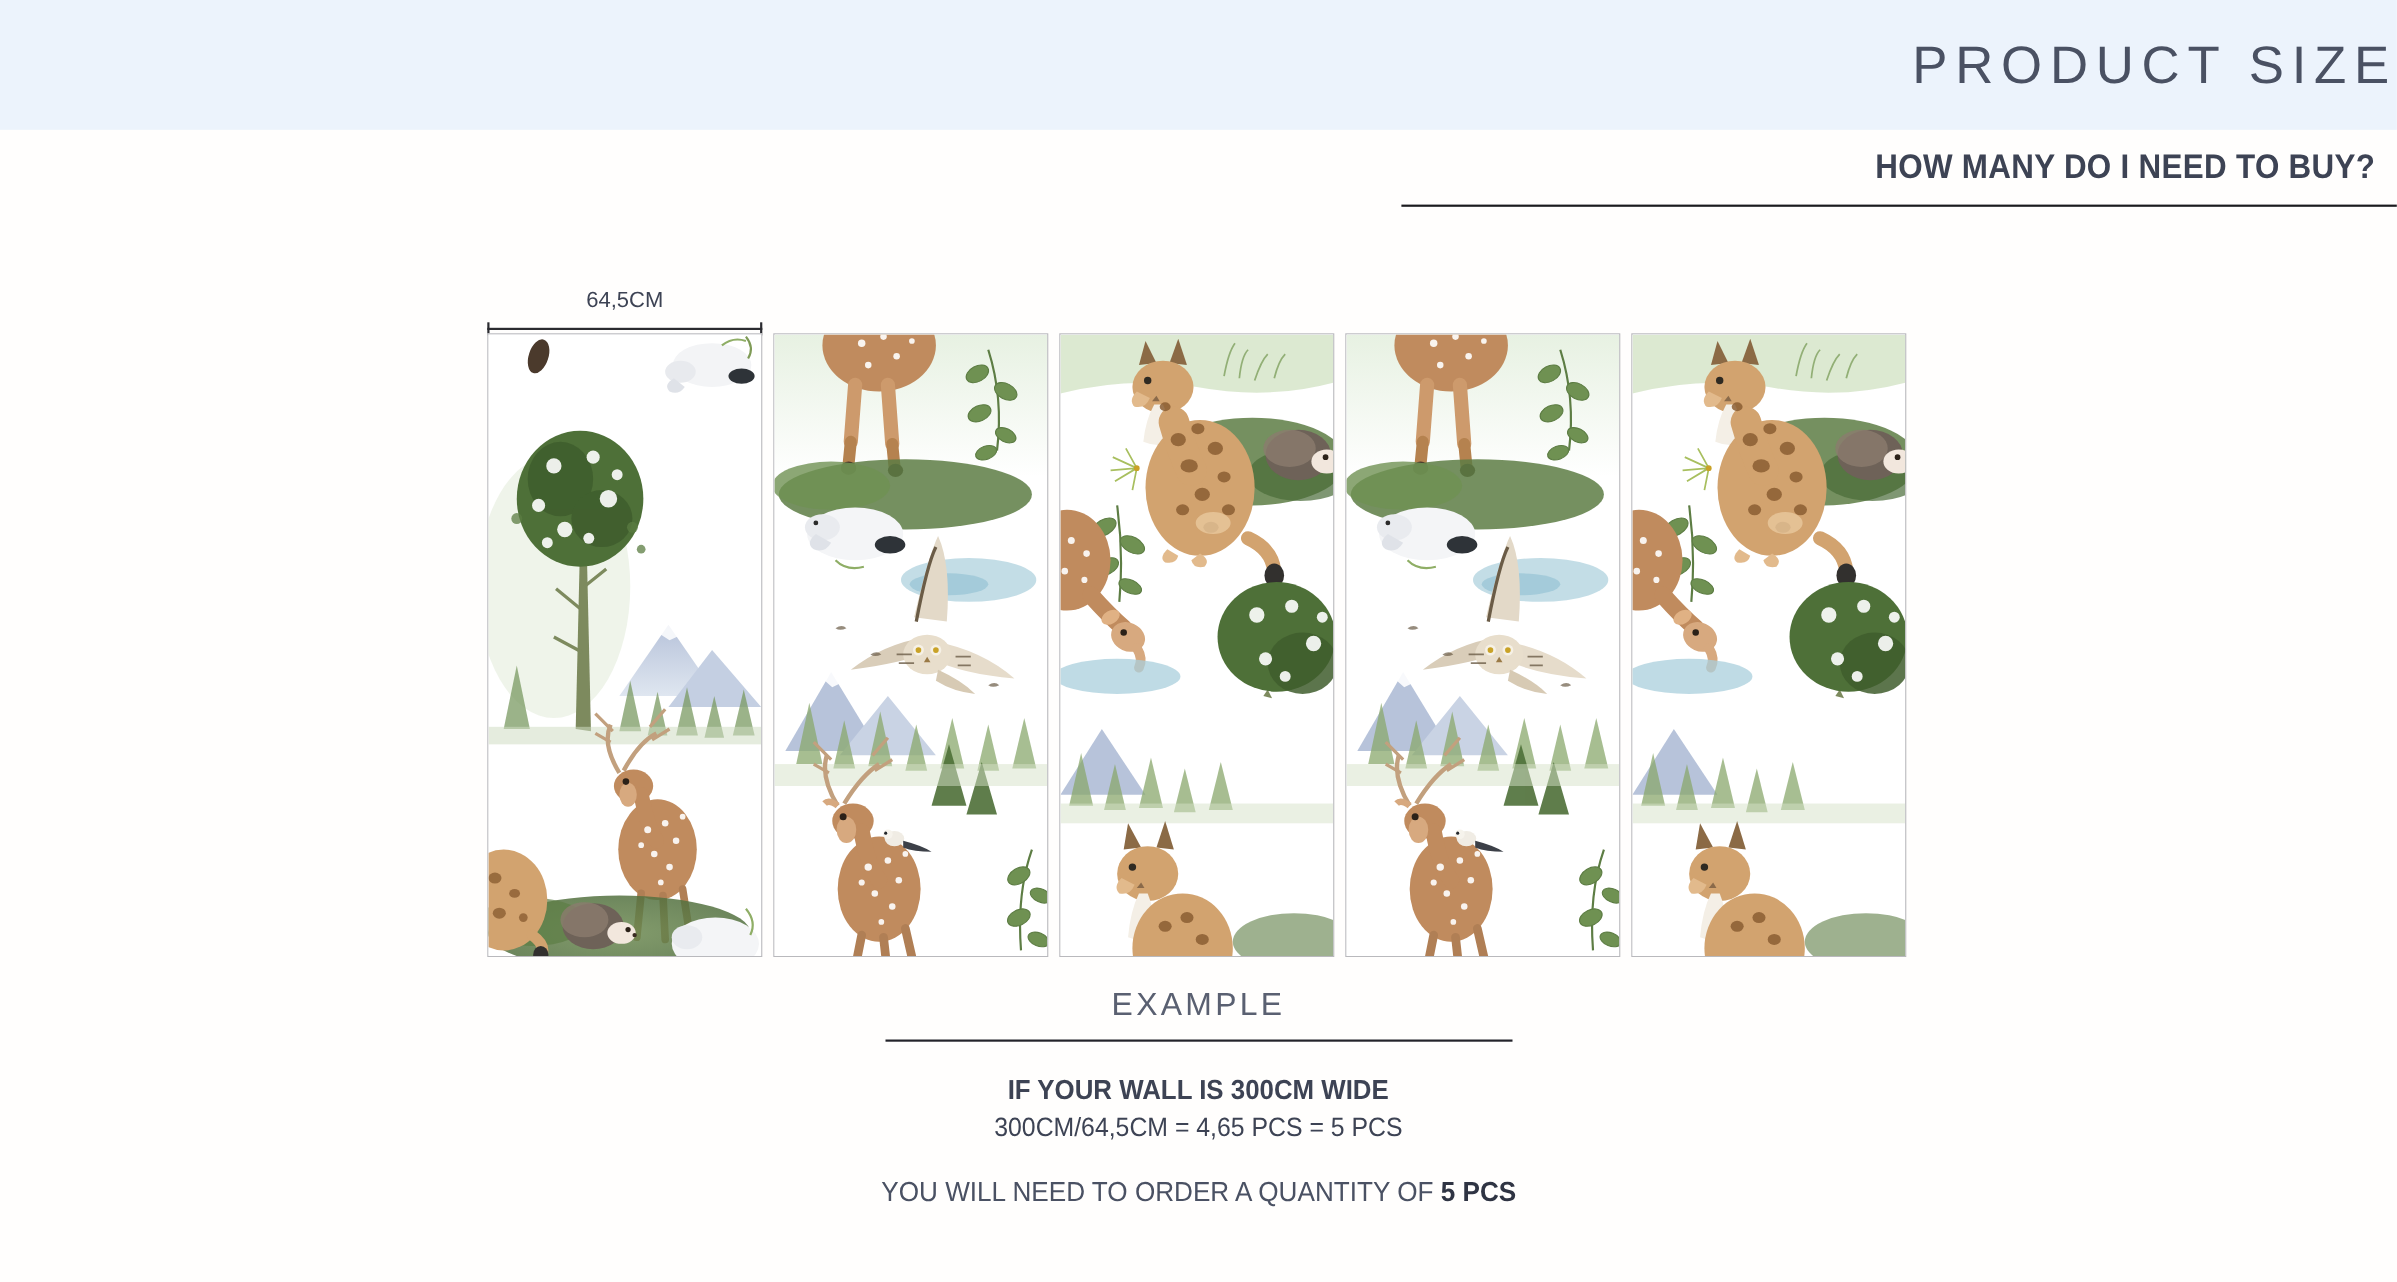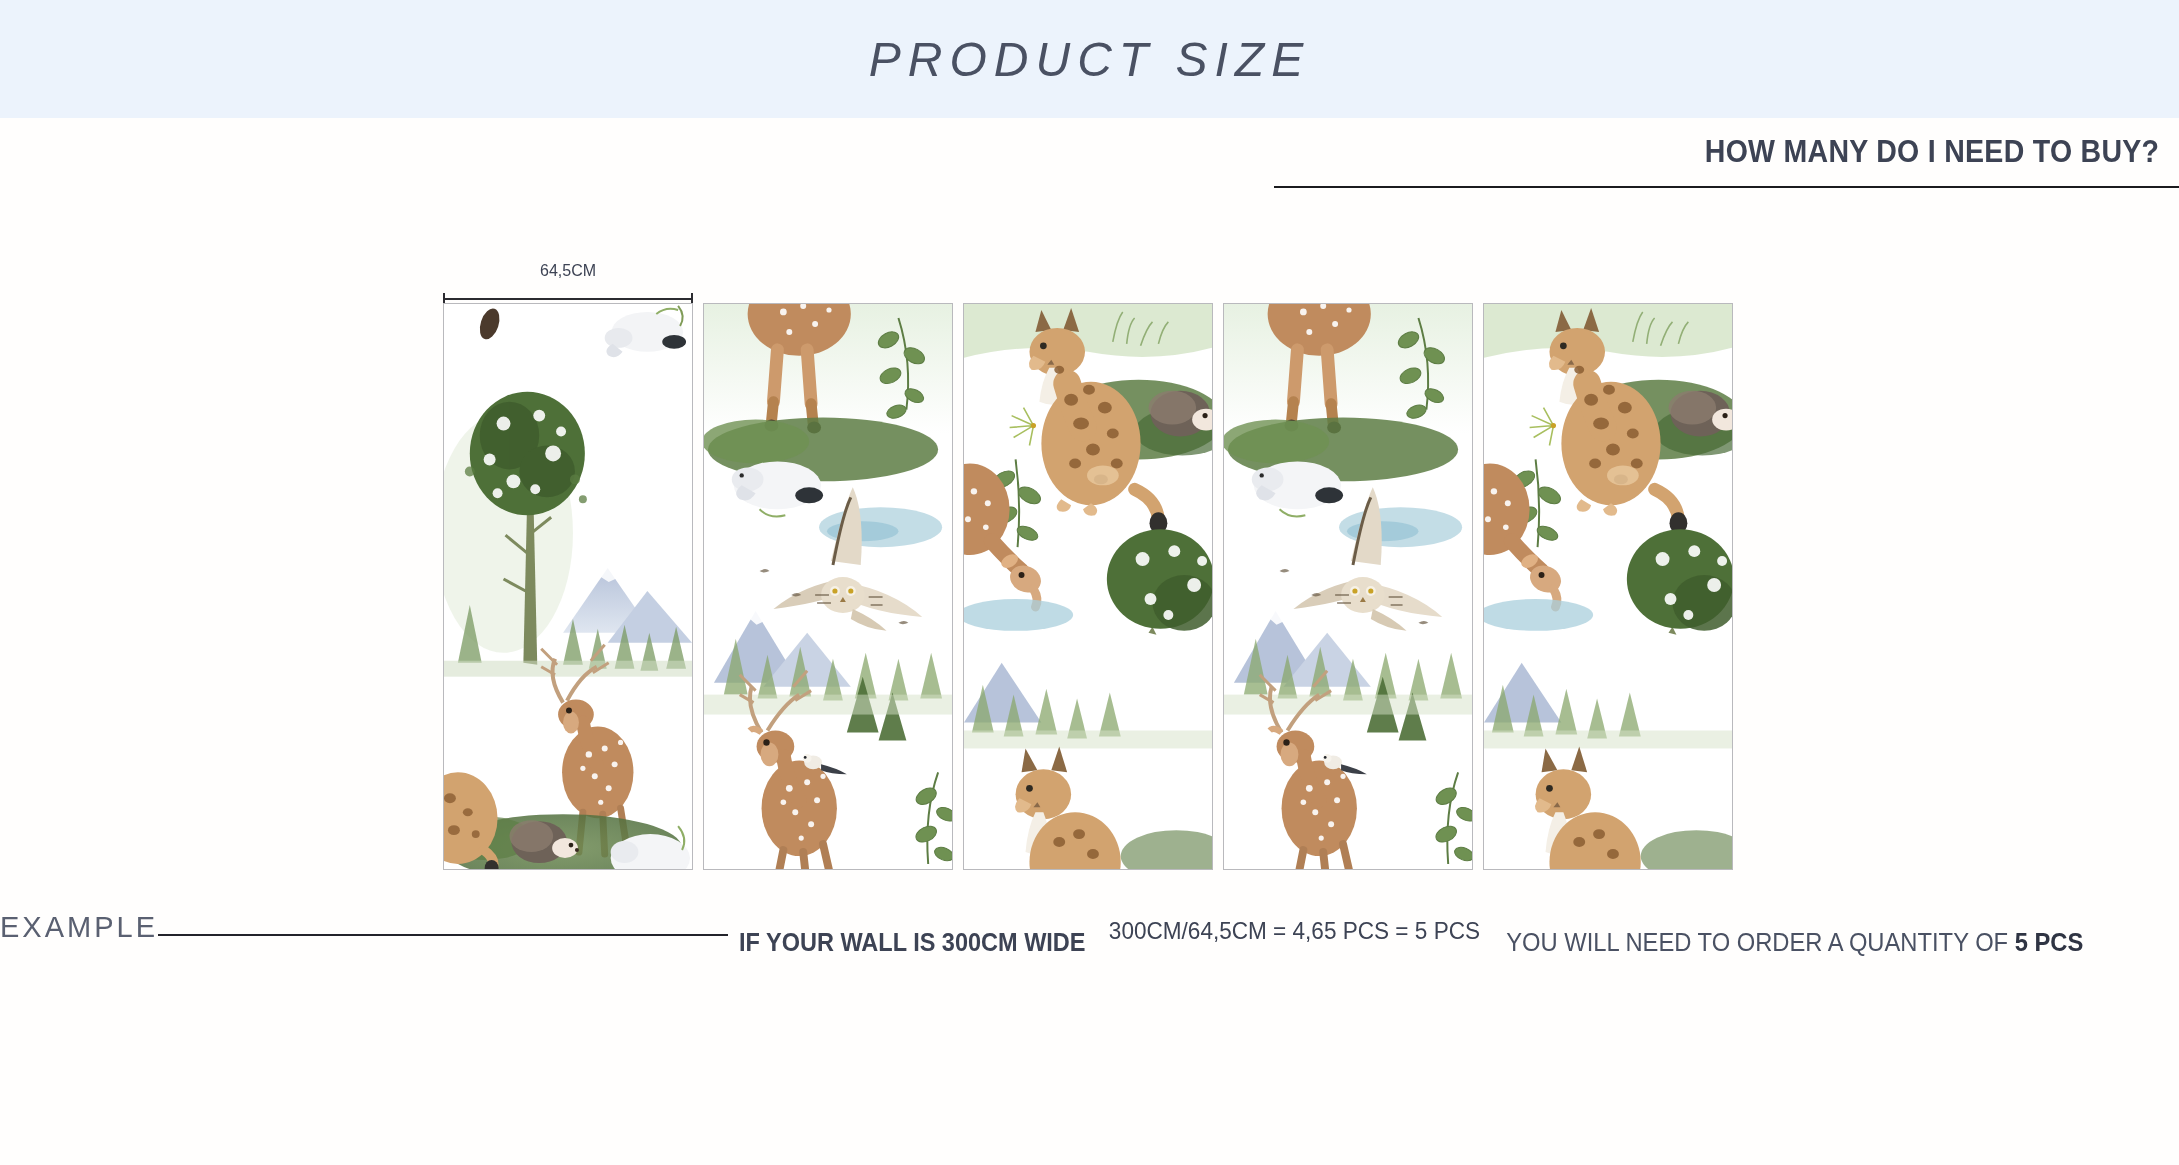--- a/index.html
+++ b/index.html
@@ -10,21 +10,21 @@
     background:#fffefd;
     color:#3d4354;
     overflow:hidden;
   }
   .page { position:relative; width:2179px; height:1165px; }
 
   
   .banner {
     position:absolute; left:0; top:0; width:2179px; height:118px;
     background:#ecf3fc;
-    display:flex; align-items:center; justify-content:center;font-style:italic;
+    display:flex; align-items:center; justify-content:flex-end;
   }
   .banner-title {
     font-size:48px; font-weight:300; letter-spacing:7px;
     color:#4a5163; white-space:nowrap;
   }
 
   
   .heading-wrap {
     position:absolute; left:0; top:134px; width:2179px;
     display:flex; flex-direction:column; align-items:flex-end;
@@ -39,21 +39,21 @@
   }
   .steps { margin-top:18px; text-align:center; }
   .step {
     font-size:22px; font-weight:500; color:#3d4354; line-height:1.5;
     transform:scaleX(.93); transform-origin:center; white-space:nowrap;
   }
 
   
   .dim-label {
     position:absolute; left:443px; top:262px; width:250px;
-    text-align:center; font-size:16px; font-weight:500; color:#3d4354;
+    text-align:center; font-size:20px; font-weight:500; color:#3d4354;
   }
   .dim-line {
     position:absolute; left:443px; top:293px; width:250px; height:12px;
   }
   .dim-line .bar {
     position:absolute; left:0; top:5px; width:100%; height:2px; background:#2b2b30;
   }
   .dim-line .tick {
     position:absolute; top:0; width:2px; height:12px; background:#2b2b30;
   }
@@ -69,21 +69,21 @@
   .panel {
     position:relative; width:250px; height:567px;
     border:1px solid #b9b9bd; background:#ffffff;
     overflow:hidden;
   }
   .panel svg { display:block; width:100%; height:100%; }
 
   
   .example-wrap {
     position:absolute; left:0; top:898px; width:2179px;
-    display:flex; flex-direction:row; align-items:center;
+    display:flex; flex-direction:column; align-items:center;
   }
   .example-title {
     font-size:29px; font-weight:300; letter-spacing:3px; color:#5a6071;
   }
   .rule-example {
     width:570px; height:2px; background:#23232a; margin-top:14px;
   }
   .ex-line1 {
     margin-top:30px; font-size:25px; font-weight:600; color:#3d4354;
     transform:scaleX(.94); transform-origin:center; white-space:nowrap;

